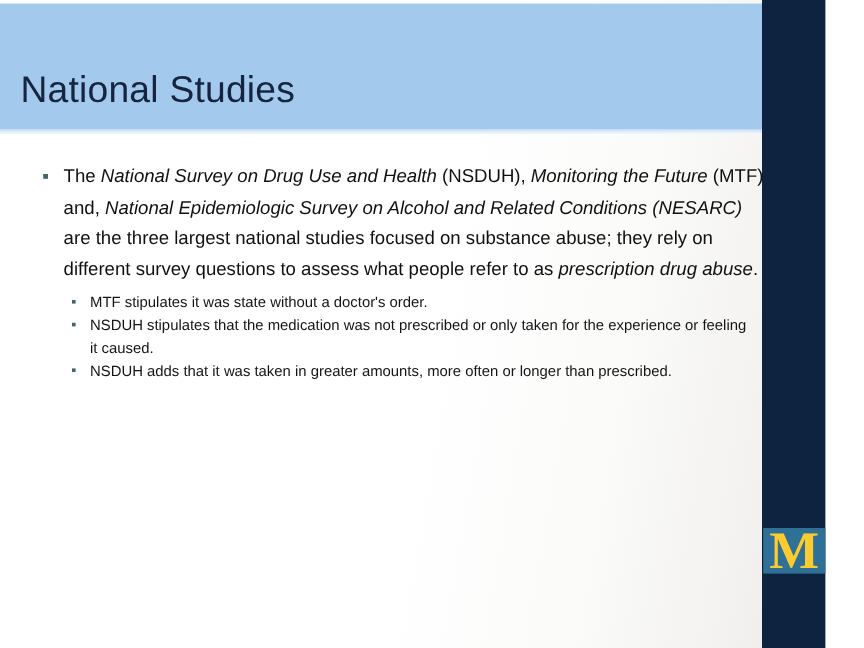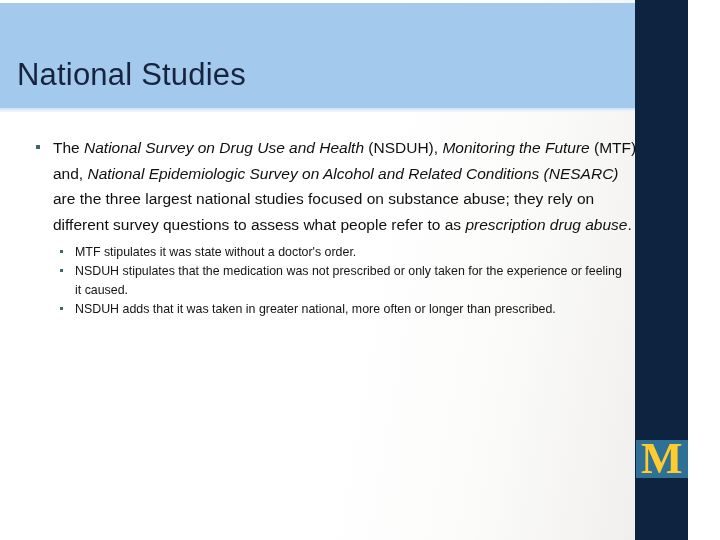--- a/index.html
+++ b/index.html
@@ -188,21 +188,21 @@
             <li class="b2">
               <span class="dot"></span>
               <span class="txt"><span class="strong">MTF</span><span> stipulates it was state without a doctor's order.</span></span>
             </li>
             <li class="b2">
               <span class="dot"></span>
               <span class="txt"><span class="strong">NSDUH</span><span> stipulates that the medication was not prescribed or only taken for the experience or feeling it caused.</span></span>
             </li>
             <li class="b2">
               <span class="dot"></span>
-              <span class="txt"><span class="strong">NSDUH</span><span> adds that it was taken in greater national, more often or longer than prescribed.</span></span>
+              <span class="txt"><span class="strong">NSDUH</span><span> adds that it was taken in greater amounts, more often or longer than prescribed.</span></span>
             </li>
           </ul>
         </div>
       </li>
 
       <li style="list-style:none;height:26px"></li>
 
 
     </ul>
   </div>

